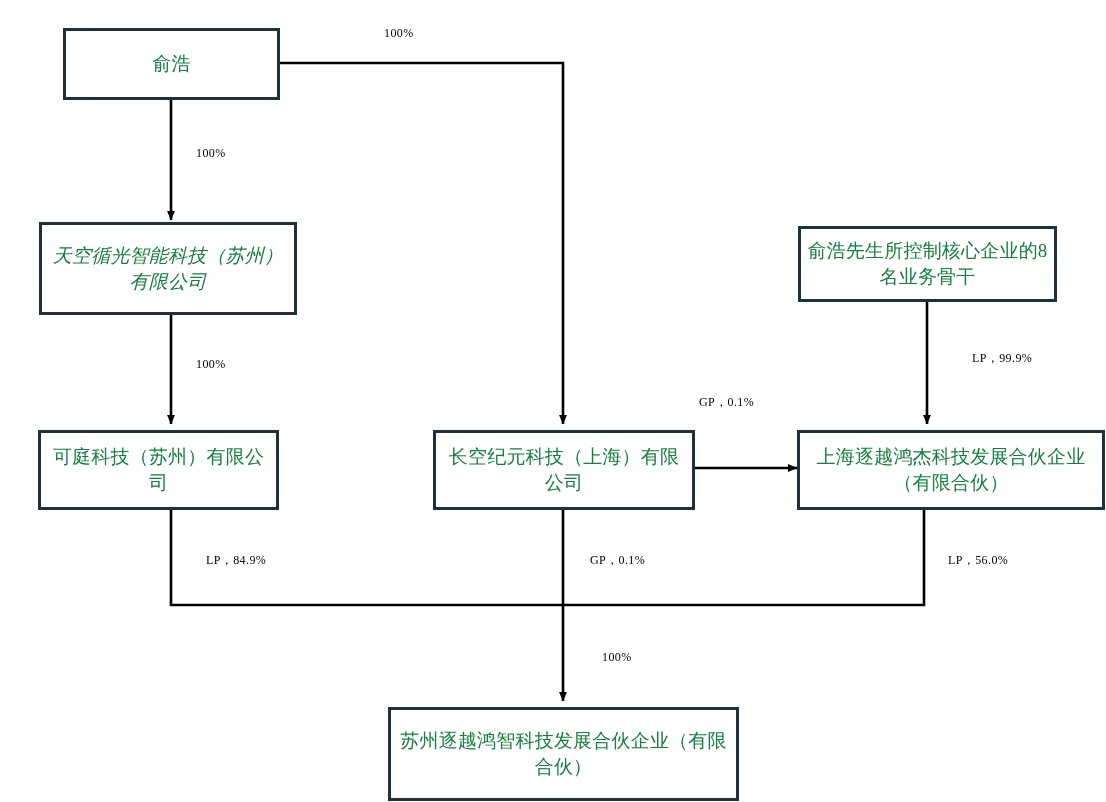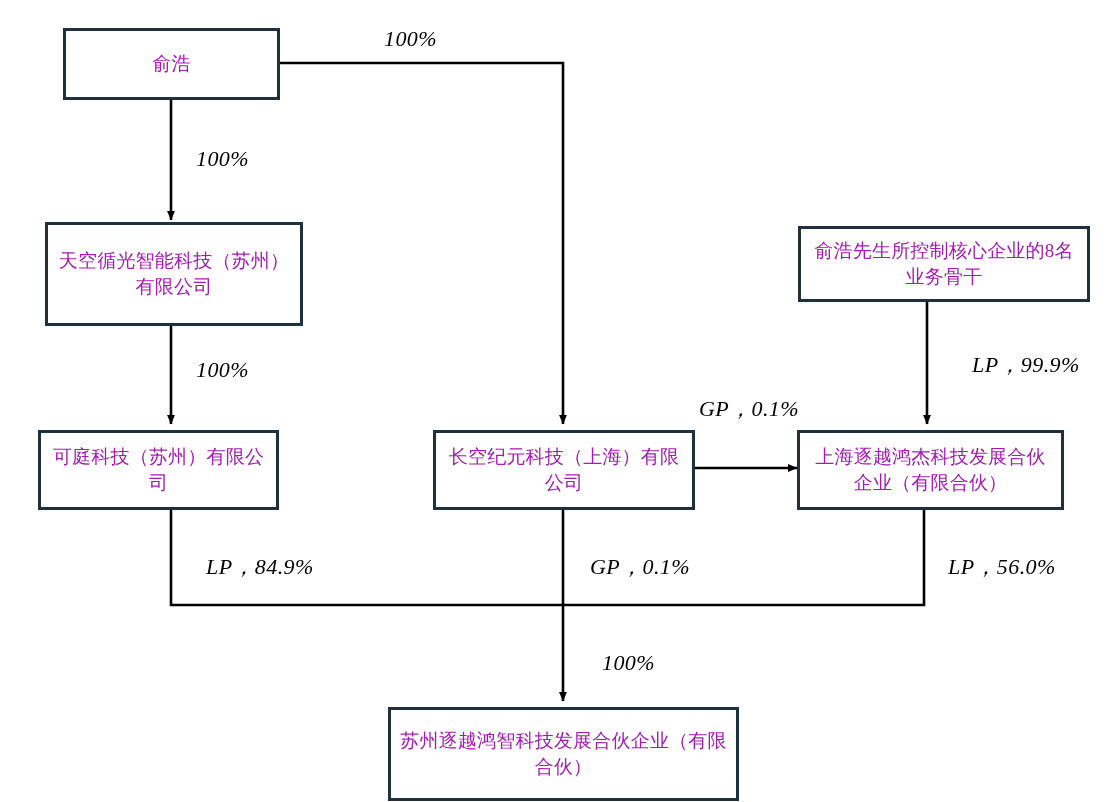--- a/index.html
+++ b/index.html
@@ -25,37 +25,36 @@
   }
   .node {
     position: absolute;
     box-sizing: border-box;
     border: 3px solid #20303c;
     background: #ffffff;
     display: flex;
     align-items: center;
     justify-content: center;
     text-align: center;
-    color: #a21caf;
+    color: #15803d;
     font-size: 19px;
     line-height: 1.35;
     letter-spacing: 0.2px;
     padding: 6px 6px;
   }
   .node-label {
     display: block;
     width: 100%;
   }
   .edge-label {
     position: absolute;
     color: #000000;
-    font-size: 22px;
+    font-size: 12px;
     white-space: nowrap;
     letter-spacing: 0.4px;
-    font-style: italic;
   }
 </style>
 </head>
 <body>
 
 <div id="canvas">
 
   <svg id="edges" viewBox="0 0 1106 802">
     <defs>
       <marker id="arrow" markerWidth="12" markerHeight="12" refX="9.2" refY="4" orient="auto" markerUnits="userSpaceOnUse">
@@ -87,37 +86,37 @@
       <path d="M171,510 L171,605 L924,605 L924,510" fill="none" stroke="#000000" stroke-width="2.6"></path>
       <path d="M563,510 L563,605" fill="none" stroke="#000000" stroke-width="2.6"></path>
       <path d="M563,605 L563,701" fill="none" stroke="#000000" stroke-width="2.6" marker-end="url(#arrow)"></path>
     </g>
   </svg>
 
   <div class="node" style="left:63px; top:28px; width:217px; height:72px;">
     <span class="node-label">俞浩</span>
   </div>
 
-  <div class="node" style="left:45px; top:222px; width:258px; height:104px;">
+  <div class="node" style="left:39px; top:222px; width:258px; height:93px;font-style:italic;">
     <span class="node-label">天空循光智能科技（苏州）有限公司</span>
   </div>
 
-  <div class="node" style="left:798px; top:226px; width:292px; height:76px;">
+  <div class="node" style="left:798px; top:226px; width:259px; height:76px;">
     <span class="node-label">俞浩先生所控制核心企业的8名业务骨干</span>
   </div>
 
   <div class="node" style="left:38px; top:430px; width:241px; height:80px;">
     <span class="node-label">可庭科技（苏州）有限公司</span>
   </div>
 
   <div class="node" style="left:433px; top:430px; width:262px; height:80px;">
     <span class="node-label">长空纪元科技（上海）有限公司</span>
   </div>
 
-  <div class="node" style="left:797px; top:430px; width:267px; height:80px;">
+  <div class="node" style="left:797px; top:430px; width:308px; height:80px;">
     <span class="node-label">上海逐越鸿杰科技发展合伙企业（有限合伙）</span>
   </div>
 
   <div class="node" style="left:388px; top:707px; width:351px; height:94px;">
     <span class="node-label">苏州逐越鸿智科技发展合伙企业（有限合伙）</span>
   </div>
 
   <div class="edge-label" style="left:384px; top:26px;">100%</div>
 
   <div class="edge-label" style="left:196px; top:146px;">100%</div>

